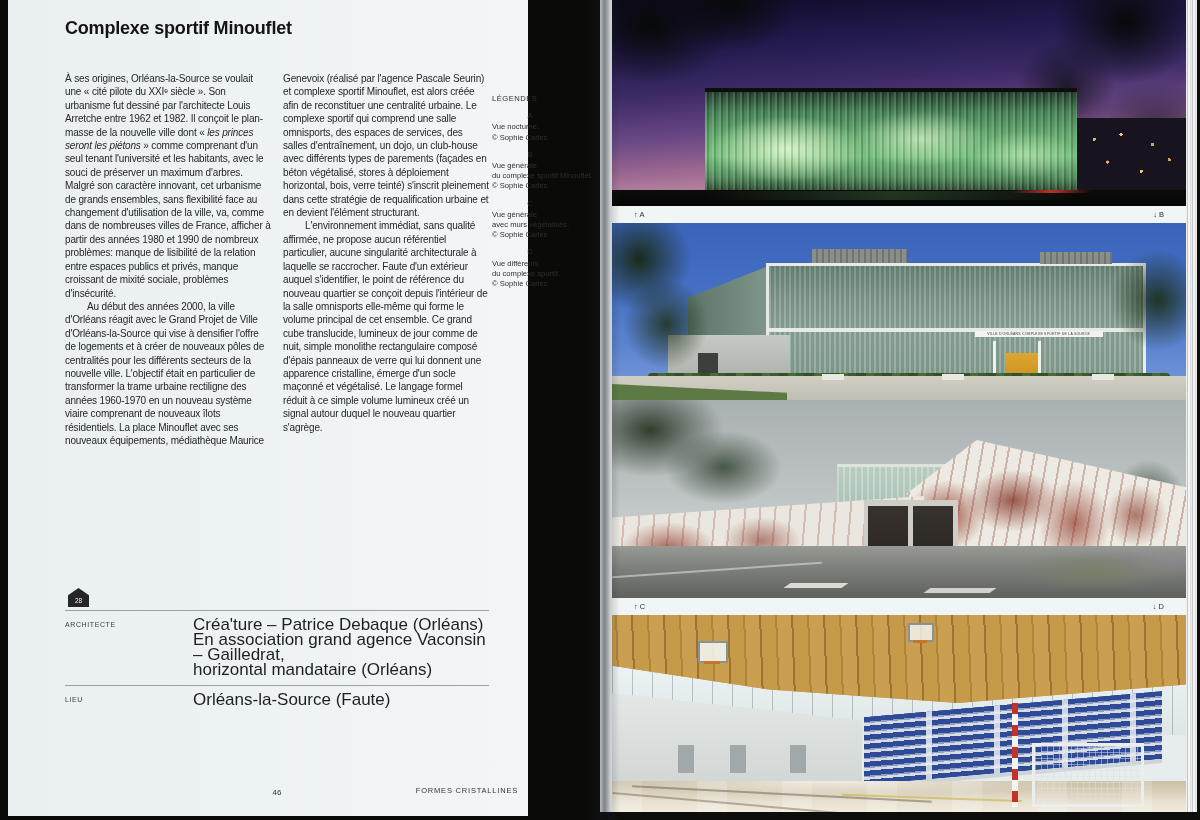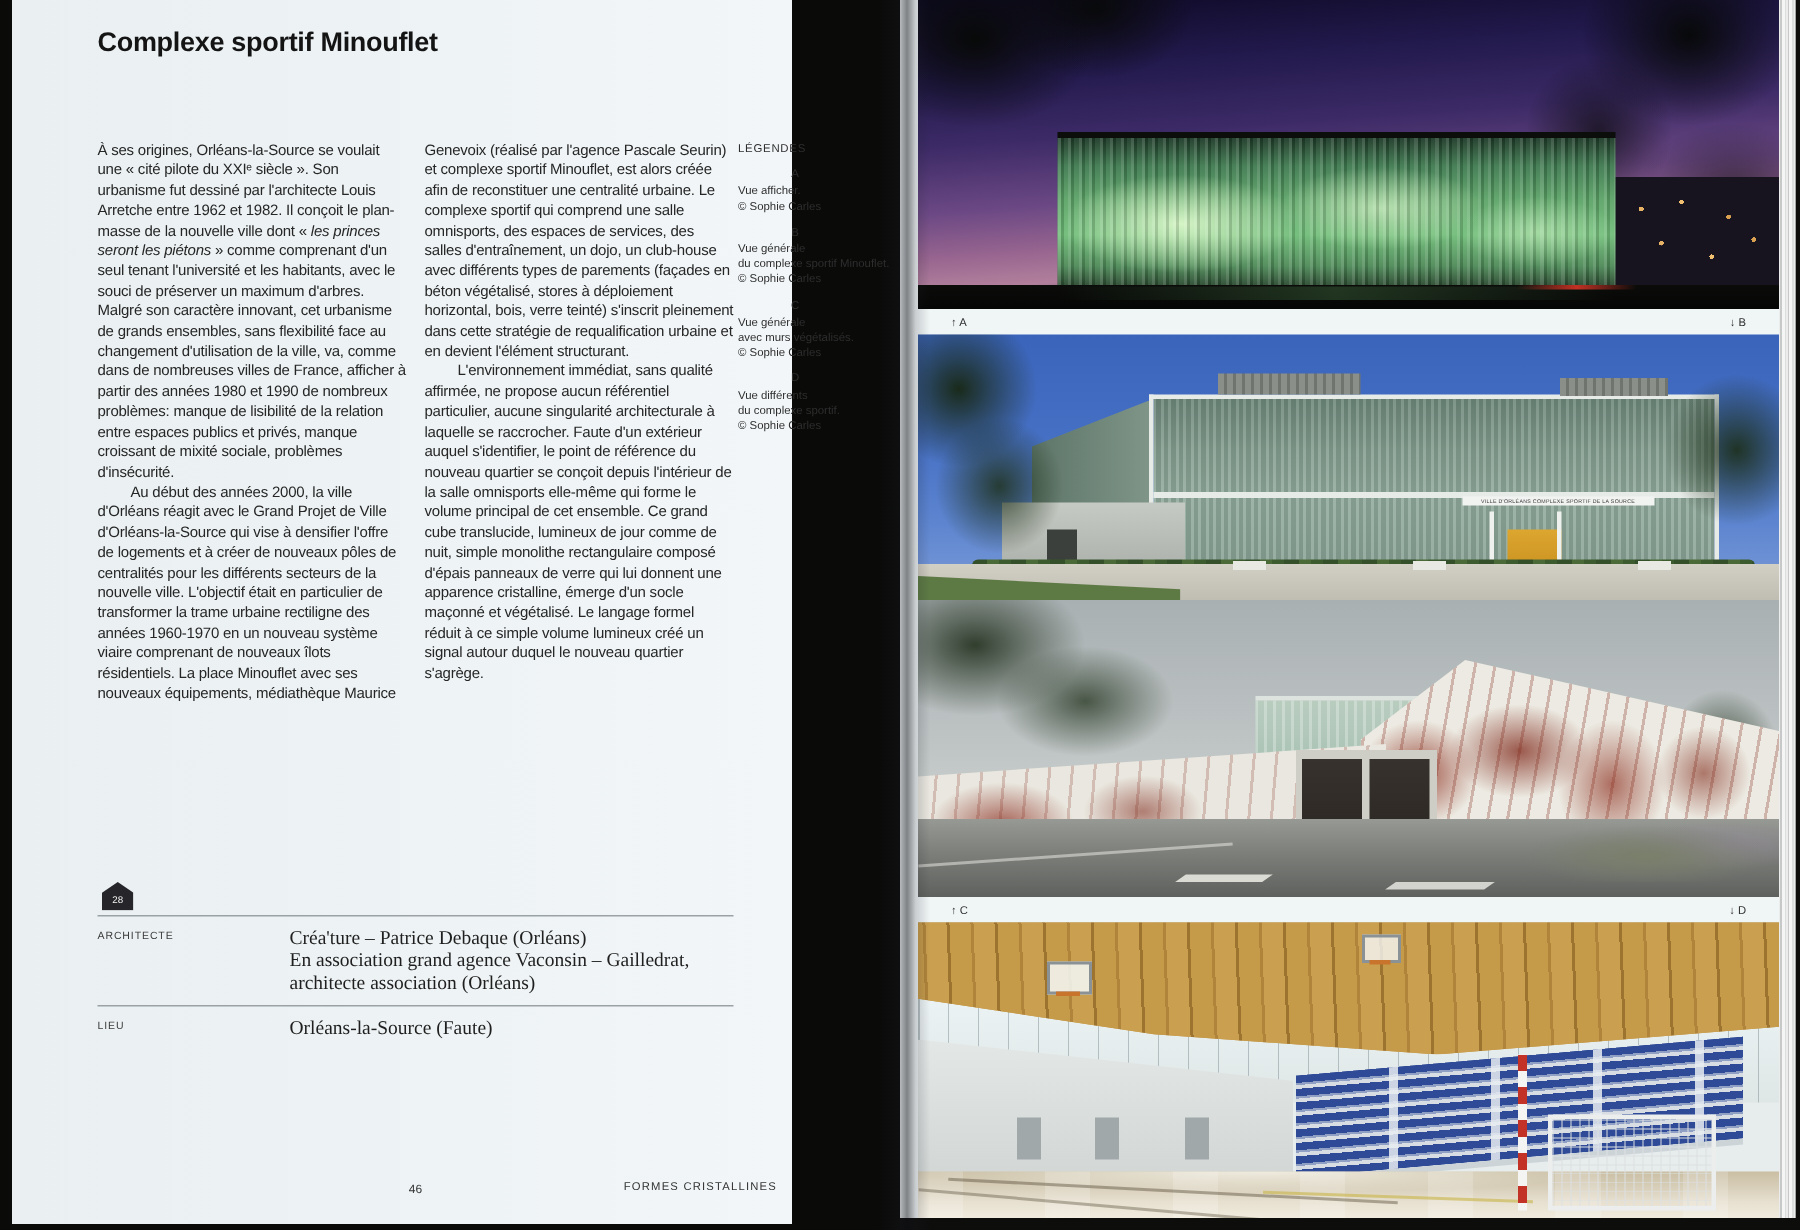--- a/index.html
+++ b/index.html
@@ -4,40 +4,40 @@
 <style>
   html,body{margin:0;padding:0;}
   body{width:1200px;height:820px;position:relative;background:#0a0a09;
        font-family:"Liberation Sans",sans-serif;overflow:hidden;}
   .abs{position:absolute;}
 
   
   .page-left{left:8px;top:0;width:520px;height:816px;
     background:linear-gradient(90deg,#eaeff1 0%,#edf2f4 45%,#f2f6f8 100%);}
   .title{left:57px;top:18px;font-size:18px;font-weight:bold;color:#141414;letter-spacing:-0.2px;}
-  .col{top:94px;width:206px;font-size:10px;line-height:13.4px;color:#262626;letter-spacing:-0.15px;}
+  .col{top:72px;width:206px;font-size:10px;line-height:13.4px;color:#262626;letter-spacing:-0.15px;}
   .col1{left:57px;} .col2{left:275px;}
   .col p{margin:0;}
   .col p.ind{text-indent:22px;}
   .col .it{font-style:italic;}
 
   .legends{left:484px;top:94px;width:104px;font-size:7.6px;line-height:10.2px;color:#2e2e2e;}
   .legends .hd{letter-spacing:0.5px;margin-bottom:7px;}
   .leg-item{margin-bottom:7px;}
   .leg-letter{display:block;width:76px;text-align:center;margin-bottom:1px;}
 
   .proj-icon{left:60px;top:588px;width:21px;height:19px;background:#26262a;
     clip-path:polygon(50% 0,100% 38%,100% 100%,0 100%,0 38%);
     color:#f2f2f2;font-size:6.5px;text-align:center;line-height:26px;}
 
   .facts{left:57px;top:610px;width:424px;}
   .fact-row{border-top:1px solid #9aa2a6;display:flex;padding:6px 0 8px;position:relative;}
   .fact-row.last{border-bottom:1px solid #9aa2a6;}
   .fact-label{width:128px;font-size:7px;letter-spacing:0.6px;color:#3c3c3c;padding-top:4px;flex:none;}
-  .fact-value{font-size:13px;line-height:15px;color:#1f1f1f;font-family:Liberation Serif, serif;}
+  .fact-value{font-size:17px;line-height:15px;color:#1f1f1f;}
   .fl2{position:absolute;left:275px;top:10px;font-size:7px;letter-spacing:0.6px;color:#3c3c3c;}
   .fv2{position:absolute;left:338px;top:6px;font-size:11.5px;color:#1f1f1f;}
   .page-num{left:57px;top:788px;width:424px;text-align:center;font-size:8px;color:#333;}
   .section-title{right:10px;top:786px;font-size:7.5px;letter-spacing:0.8px;color:#333;}
 
   
   .page-right{left:600px;top:0;width:600px;height:820px;background:#0d0d0c;}
   .page-paper{left:0;top:0;width:597px;height:812px;background:#f0f5f6;}
   .page-edges{left:586px;top:0;width:11px;height:812px;
     background:repeating-linear-gradient(90deg,#ececec 0 1px,#c7c9c9 1px 2px,#f5f5f5 2px 4px,#dcdede 4px 5px);}
@@ -189,21 +189,21 @@
 
   <div class="abs col col2">
     <p>Genevoix (réalisé par l'agence Pascale Seurin) et complexe sportif Minouflet, est alors créée afin de reconstituer une centralité urbaine. Le complexe sportif qui comprend une salle omnisports, des espaces de services, des salles d'entraînement, un dojo, un club-house avec différents types de parements (façades en béton végétalisé, stores à déploiement horizontal, bois, verre teinté) s'inscrit pleinement dans cette stratégie de requalification urbaine et en devient l'élément structurant.</p>
     <p class="ind">L'environnement immédiat, sans qualité affirmée, ne propose aucun référentiel particulier, aucune singularité architecturale à laquelle se raccrocher. Faute d'un extérieur auquel s'identifier, le point de référence du nouveau quartier se conçoit depuis l'intérieur de la salle omnisports elle-même qui forme le volume principal de cet ensemble. Ce grand cube translucide, lumineux de jour comme de nuit, simple monolithe rectangulaire composé d'épais panneaux de verre qui lui donnent une apparence cristalline, émerge d'un socle maçonné et végétalisé. Le langage formel réduit à ce simple volume lumineux créé un signal autour duquel le nouveau quartier s'agrège.</p>
   </div>
 
   <div class="abs legends">
     <div class="hd">LÉGENDES</div>
     <div class="leg-item">
       <span class="leg-letter">A</span>
-      <div>Vue afficher.</div>
+      <div>Vue nocturne.</div>
       <div>© Sophie Carles</div>
     </div>
     <div class="leg-item">
       <span class="leg-letter">B</span>
       <div>Vue générale</div>
       <div>du complexe sportif Minouflet.</div>
       <div>© Sophie Carles</div>
     </div>
     <div class="leg-item">
       <span class="leg-letter">C</span>
@@ -220,21 +220,21 @@
   </div>
 
   <div class="abs proj-icon">28</div>
 
   <div class="abs facts">
     <div class="fact-row">
       <div class="fact-label">ARCHITECTE</div>
       <div class="fact-value">
         <div>Créa'ture – Patrice Debaque (Orléans)</div>
         <div>En association grand agence Vaconsin – Gailledrat,</div>
-        <div>architecte association (Orléans)</div>
+        <div>horizontal mandataire (Orléans)</div>
       </div>
     </div>
     <div class="fact-row">
       <div class="fact-label">LIEU</div>
       <div class="fact-value">Orléans-la-Source (Faute)</div>
     </div>
   </div>
 
   <div class="abs page-num">46</div>
   <div class="abs section-title">FORMES CRISTALLINES</div>

